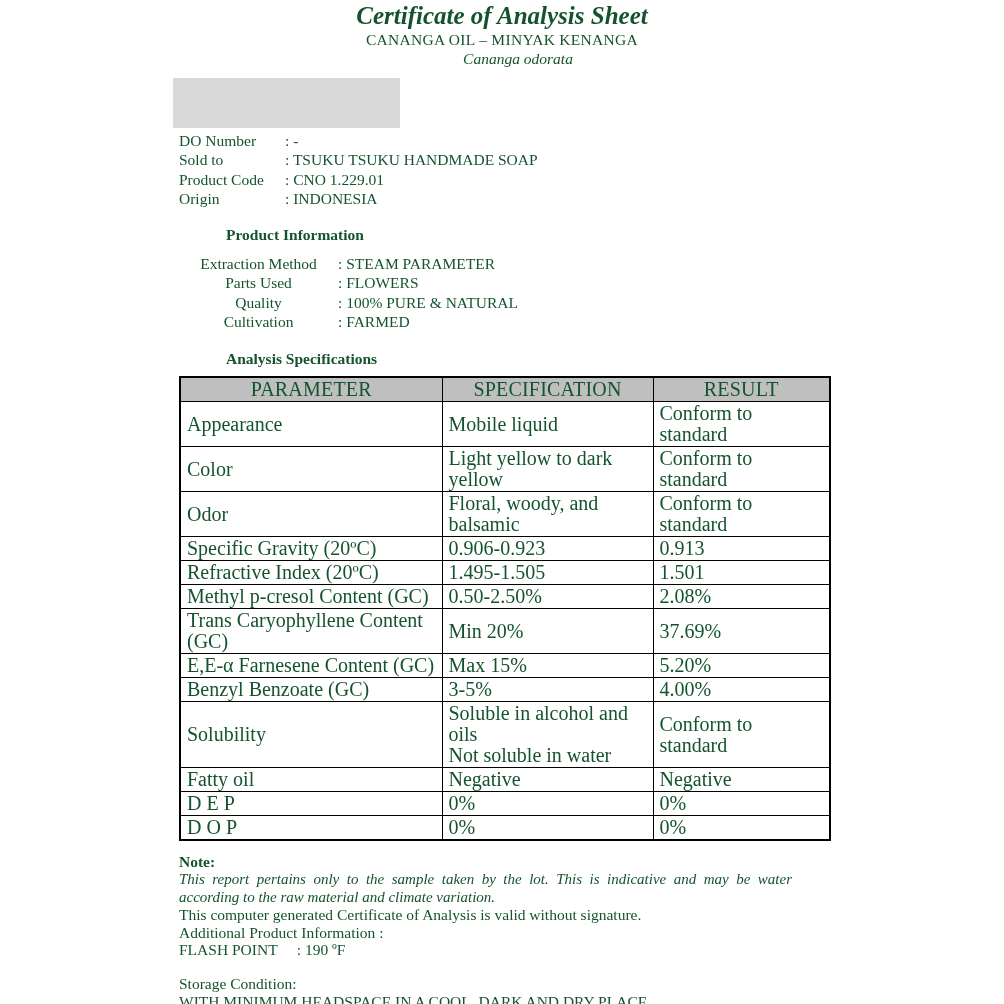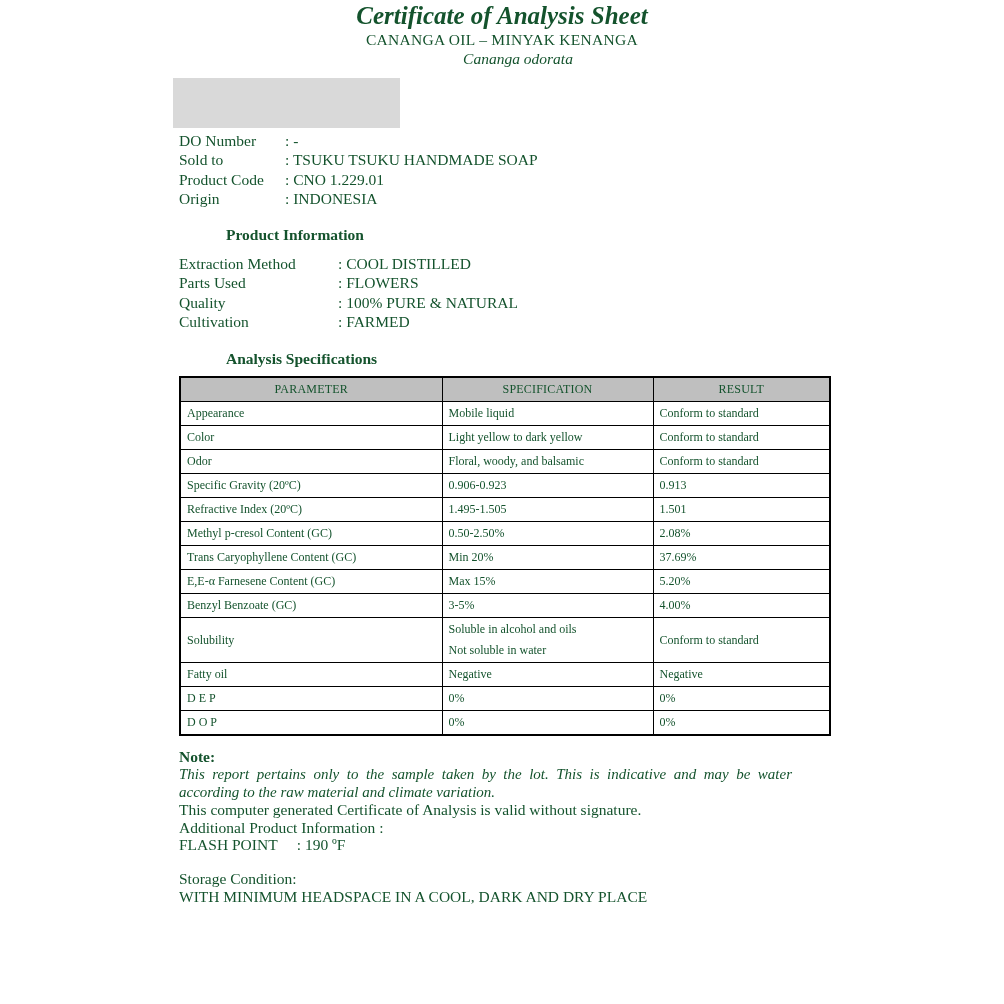--- a/index.html
+++ b/index.html
@@ -40,21 +40,21 @@
     margin: 10px 0 0 173px;
     width: 227px;
     height: 50px;
     background: #d9d9d9;
   }
   
   .kv-block { margin-left: 179px; }
   .kv-row { line-height: 19.3px; }
   .kv-label { display: inline-block; vertical-align: top; }
   .shipment .kv-label { width: 106px; }
-  .prodinfo .kv-label { width: 159px; }
+  .prodinfo .kv-label { width: 159px; text-align: center; }
   .issued .kv-label { width: 106px; }
   .block-shipment { margin-top: 3px; }
   .section-heading {
     margin: 17px 0 0 226px;
     font-weight: 700;
     line-height: 19px;
   }
   .section-heading.specs { margin-top: 18px; }
   .block-prodinfo { margin-top: 10px; }
   
@@ -62,21 +62,21 @@
     margin: 8px 0 0 179px;
     width: 650px;
     border-collapse: collapse;
     border: 2px solid #000;
     table-layout: fixed;
   }
   table.analysis th, table.analysis td {
     border: 1px solid #000;
     padding: 1px 6px;
     line-height: 21px;
-    font-size: 12px;
+    font-size: 20px;
     font-weight: normal;
     vertical-align: middle;
     white-space: pre-line;
     overflow: hidden;
   }
   table.analysis th {
     background: #bfbfbf;
     text-align: center;
     letter-spacing: 0.2px;
   }
@@ -130,21 +130,21 @@
       <div class="kv-row">
         <span class="kv-label">Origin</span><span class="kv-value">: INDONESIA</span>
       </div>
     </div>
 
   <div class="section-heading">Product Information</div>
 
   <div class="kv-block prodinfo block-prodinfo">
 
       <div class="kv-row">
-        <span class="kv-label">Extraction Method</span><span class="kv-value">: COOL DISTILLED</span>
+        <span class="kv-label">Extraction Method</span><span class="kv-value">: STEAM PARAMETER</span>
       </div>
 
       <div class="kv-row">
         <span class="kv-label">Parts Used</span><span class="kv-value">: FLOWERS</span>
       </div>
 
       <div class="kv-row">
         <span class="kv-label">Quality</span><span class="kv-value">: 100% PURE &amp; NATURAL</span>
       </div>
 

